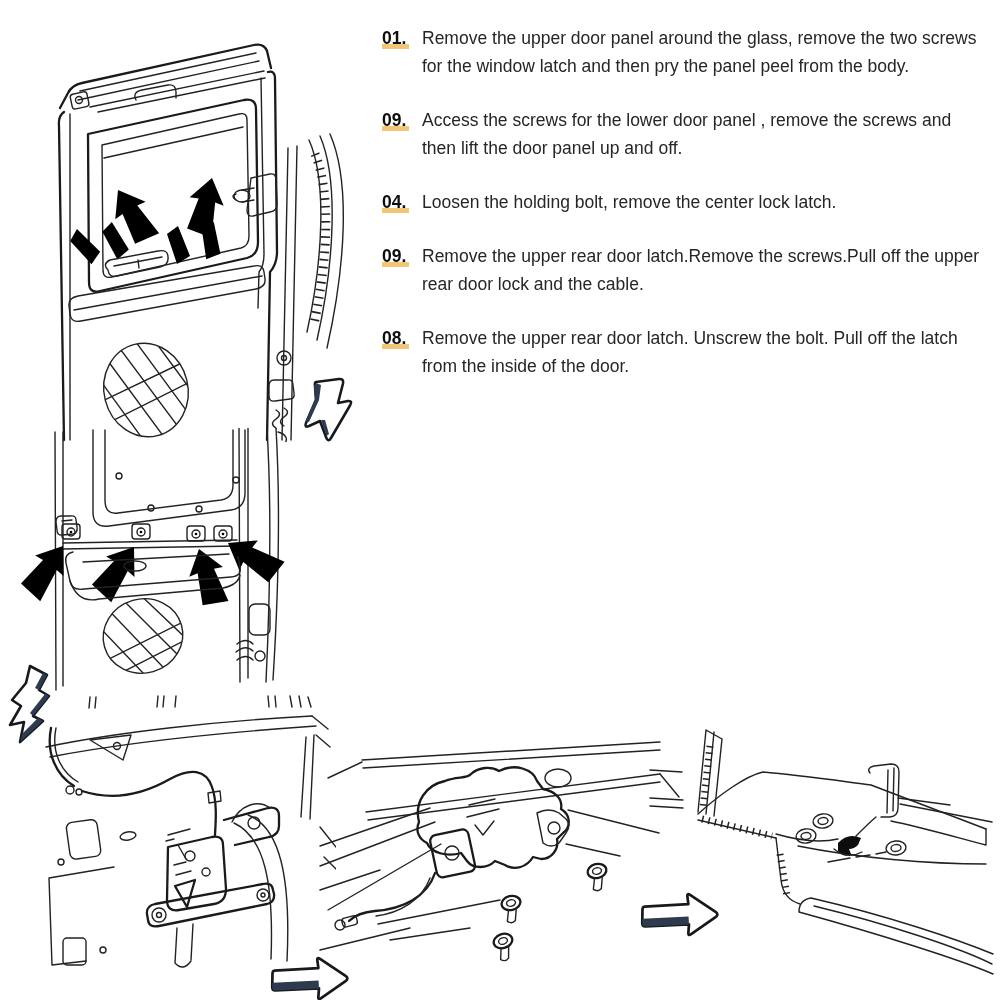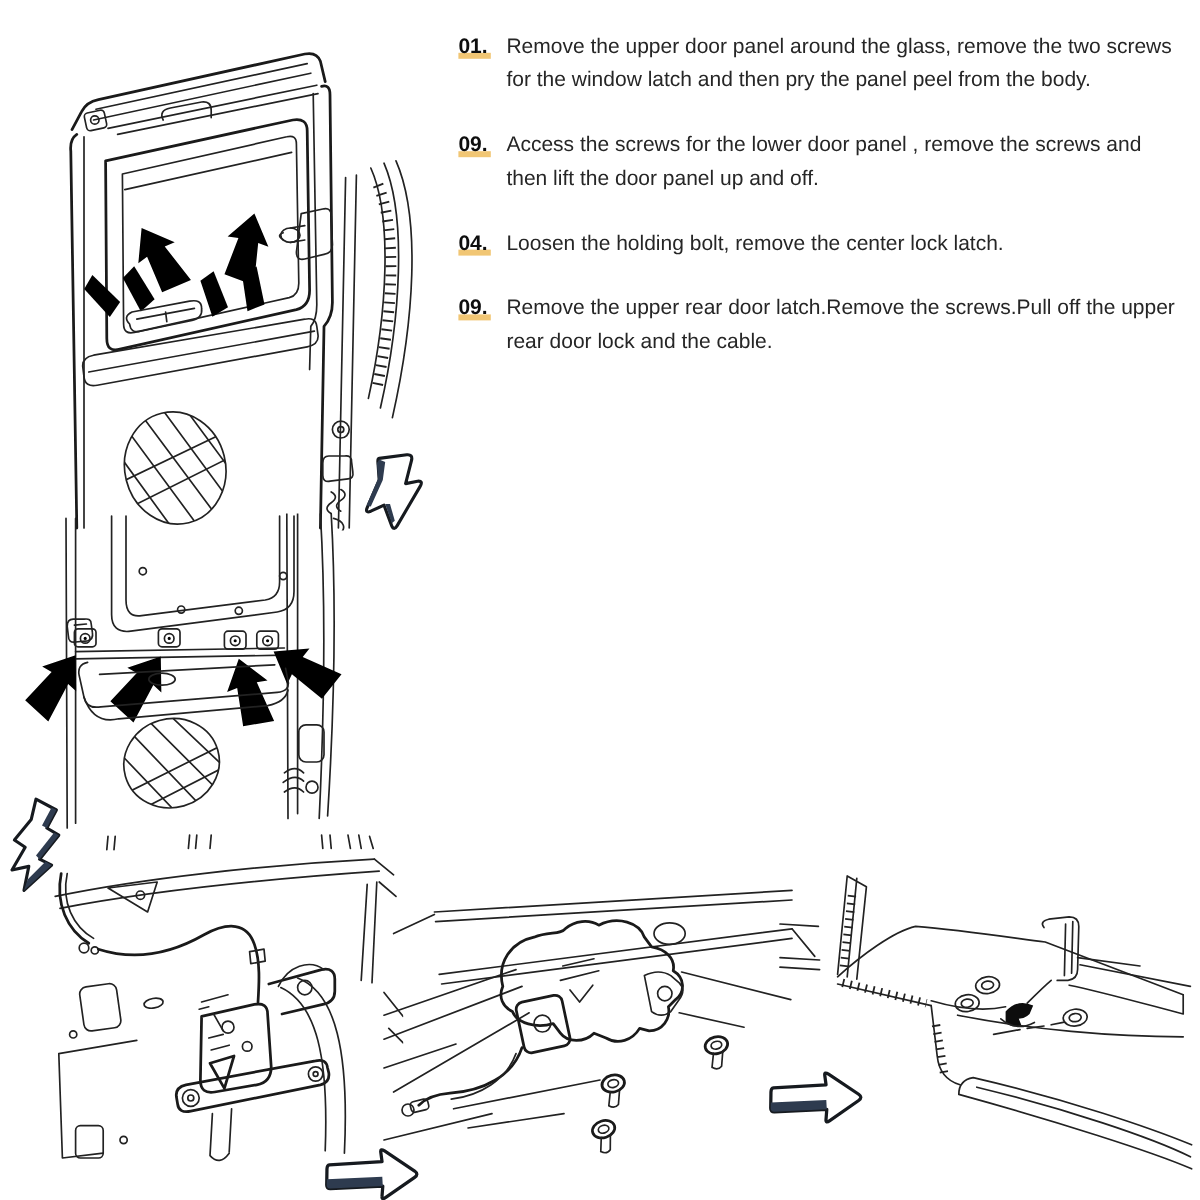--- a/index.html
+++ b/index.html
@@ -312,13 +312,17 @@
     <span class="txt">Access the screws for the lower door panel , remove the screws and then lift the door panel up and off.</span>
   </div>
   <div class="step">
     <span class="num">04.</span>
     <span class="txt">Loosen the holding bolt, remove the center lock latch.</span>
   </div>
   <div class="step">
     <span class="num">09.</span>
     <span class="txt">Remove the upper rear door latch.Remove the screws.Pull off the upper rear door lock and the cable.</span>
   </div>
+  <div class="step">
+    <span class="num">08.</span>
+    <span class="txt">Remove the upper rear door latch. Unscrew the bolt. Pull off the latch from the inside of the door.</span>
+  </div>
 </div>
 
 </body></html>

